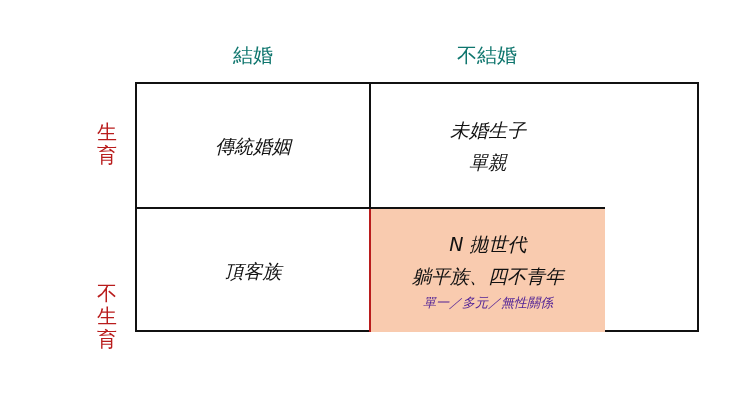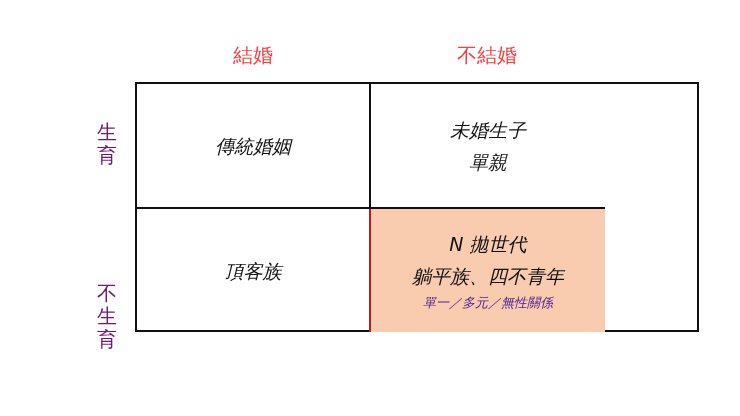--- a/index.html
+++ b/index.html
@@ -2,25 +2,25 @@
 <html><head>
   <meta charset="utf-8">
   <style>
     html, body { margin: 0; padding: 0; }
     body {
       width: 740px; height: 416px; background: #ffffff; position: relative; overflow: hidden;
       font-family: "DejaVu Sans", "Liberation Sans", sans-serif;
     }
     .col-label {
       position: absolute; top: 40px; height: 30px; line-height: 30px;
-      text-align: center; font-size: 20px; color: #ef4444;
+      text-align: center; font-size: 20px; color: #0f766e;
     }
     .row-label {
       position: absolute; left: 92px; width: 30px; text-align: center;
-      font-size: 20px; color: #701a75; line-height: 23px;
+      font-size: 20px; color: #b91c1c; line-height: 23px;
     }
     .grid {
       position: absolute; left: 135px; top: 82px; width: 564px; height: 250px;
       display: grid; grid-template-columns: 234px 234px; grid-template-rows: 125px 123px;
       border: 2px solid #111; box-sizing: border-box; font-style: italic;
     }
     .cell {
       display: flex; flex-direction: column; align-items: center; justify-content: center;
       color: #111; font-size: 19px; line-height: 32px; text-align: center;
     }

